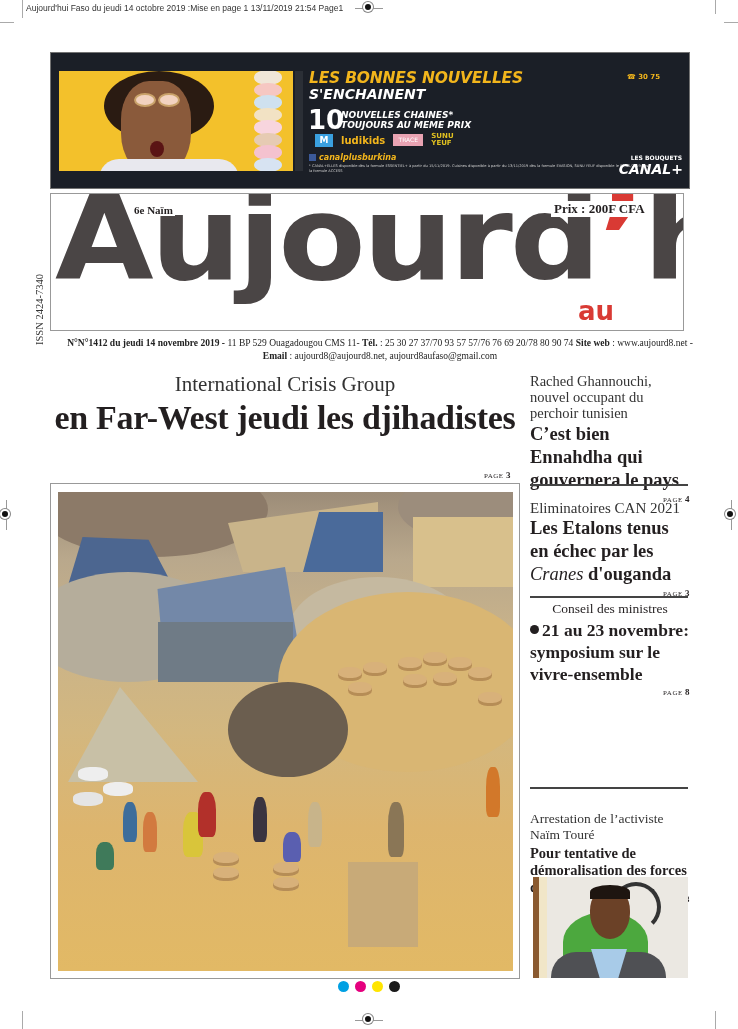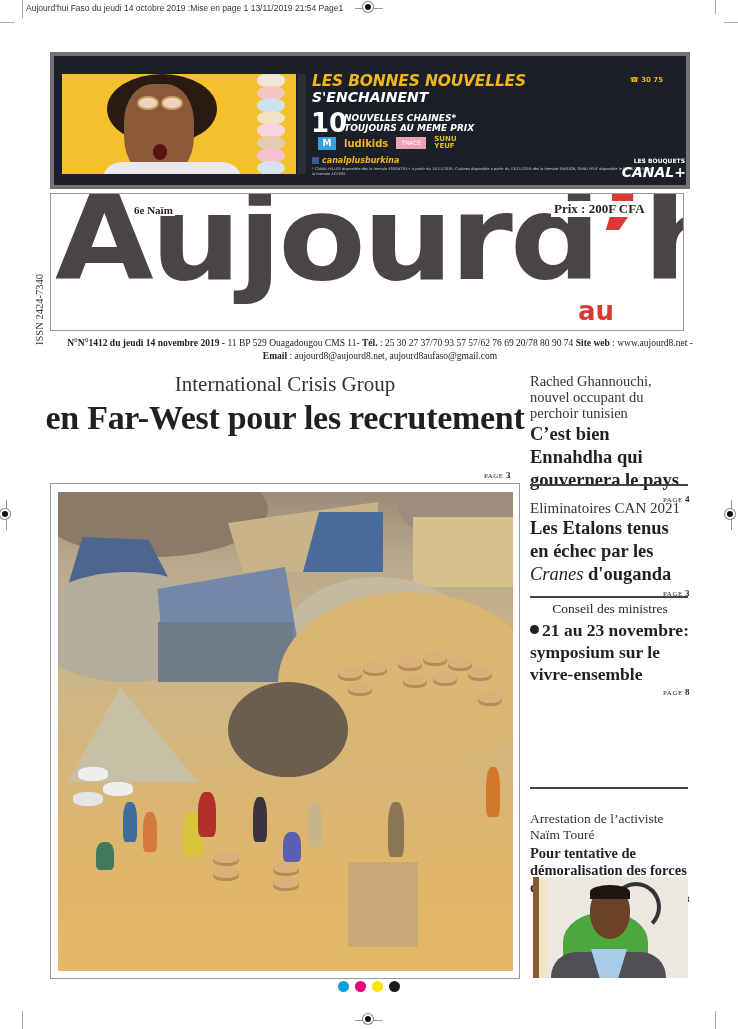--- a/index.html
+++ b/index.html
@@ -7,21 +7,21 @@
   body { position: relative; font-family: "Liberation Serif", "DejaVu Serif", serif; color: #231f20; }
 
   .slug { position: absolute; left: 22px; top: 3px; font-family: "Liberation Sans", sans-serif; font-size: 8.5px; color: #333; padding-left: 3px; border-left: 1px solid #999; height: 14px; line-height: 11px; }
   .crop-h { position: absolute; height: 1px; background: #aaa; }
   .crop-v { position: absolute; width: 1px; background: #aaa; }
   .reg { position: absolute; width: 10px; height: 10px; border-radius: 50%; background: #111; border: 2px solid #fff; box-shadow: 0 0 0 1px #888; }
   .reg-line-h { position: absolute; height: 1px; background: #999; }
   .reg-line-v { position: absolute; width: 1px; background: #999; }
 
   
-  .ad { position: absolute; left: 50px; top: 52px; width: 640px; height: 137px; background: #1b1f27; border: 4px solid #737373; }
+  .ad { position: absolute; left: 50px; top: 52px; width: 640px; height: 137px; background: #1b1f27; border: 1px solid #737373; }
   .ad-photo { position: absolute; left: 8px; top: 18px; width: 234px; height: 100px; background: #f3c12b; overflow: hidden; }
   .ad-face { position: absolute; left: 62px; top: 10px; width: 70px; height: 95px; border-radius: 40% 40% 45% 45%; background: #8a5a3b; }
   .ad-hair { position: absolute; left: 45px; top: 0px; width: 110px; height: 70px; border-radius: 50%; background: #2a1b12; }
   .ad-glasses { position: absolute; left: 75px; top: 22px; width: 50px; height: 16px; }
   .ad-glasses span { display: inline-block; width: 22px; height: 14px; border-radius: 50%; border: 2px solid #c9a26a; background: #f2d2c0; margin-right: 2px; }
   .ad-mouth { position: absolute; left: 91px; top: 70px; width: 14px; height: 16px; border-radius: 50%; background: #5a1414; }
   .ad-shirt { position: absolute; left: 40px; top: 88px; width: 140px; height: 20px; background: #e8e8ee; border-radius: 20px 20px 0 0; }
   .ad-scoops { position: absolute; left: 195px; top: 0; width: 28px; height: 100px; display: flex; flex-direction: column; }
   .ad-scoops span { flex: 1; border-radius: 50%; margin: -1px 0; }
   .ad-strip { position: absolute; left: 244px; top: 18px; width: 8px; height: 100px; background: #2b2f36; }
@@ -145,26 +145,26 @@
 
 <div class="masthead">
   <div class="logo"><span>Aujourd</span><span class="apos">’</span><span>hui</span></div>
   <div class="annee">6e Naïm</div>
   <div class="prix">Prix : 200F CFA</div>
   <div class="aufaso">au Faso</div>
 </div>
 <div class="issn">ISSN 2424-7340</div>
 
 <div class="info">
-  <b>N°N°1412 du jeudi 14 novembre  2019 -</b><span> 11 BP 529 Ouagadougou CMS 11-  </span><b>Tél.</b><span> : 25 30 27 37/70 93 57 57/62 76 69 20/78 80 90 74  </span><b>Site web</b><span> : www.aujourd8.net - </span><b>Email</b><span> : aujourd8@aujourd8.net, aujourd8aufaso@gmail.com</span>
+  <b>N°N°1412 du jeudi 14 novembre  2019 -</b><span> 11 BP 529 Ouagadougou CMS 11-  </span><b>Tél.</b><span> : 25 30 27 37/70 93 57 57/76 76 69 20/78 80 90 74  </span><b>Site web</b><span> : www.aujourd8.net - </span><b>Email</b><span> : aujourd8@aujourd8.net, aujourd8aufaso@gmail.com</span>
 </div>
 
 <div class="kicker">International Crisis Group</div>
 <div class="headline">
-  <div>en Far-West pour les recrutement</div>
+  <div>en Far-West jeudi les djihadistes</div>
 </div>
 <div class="page-ref main-ref"><span>PAGE</span> <b>3</b></div>
 
 <div class="photo-frame">
   <div class="photo">
     <div class="rock" style="left:-20px;top:-30px;width:230px;height:95px;background:#8c7a68;"></div>
     <div class="rock" style="left:340px;top:-20px;width:150px;height:70px;background:#9c8d7c;"></div>
     <div class="tarp" style="left:170px;top:10px;width:150px;height:70px;background:#c9b48a;clip-path:polygon(0 30%,100% 0,100% 100%,10% 100%);"></div>
     <div class="tarp" style="left:245px;top:20px;width:80px;height:60px;background:#4a6a9a;clip-path:polygon(20% 0,100% 0,100% 100%,0 100%);"></div>
     <div class="tarp" style="left:355px;top:25px;width:100px;height:70px;background:#d8c08c;"></div>

